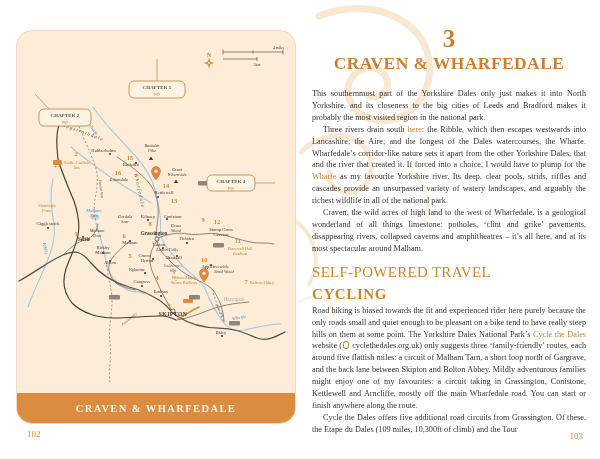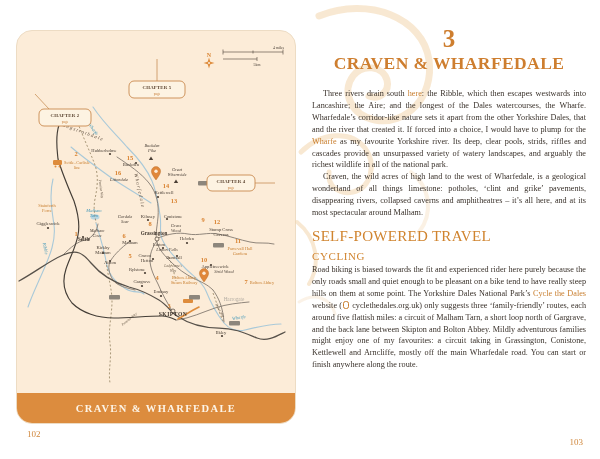--- a/index.html
+++ b/index.html
@@ -26,33 +26,33 @@
   .m-gray{font-size:5.2px;fill:#b5aea4}
   .m-valley{font-size:5px;font-style:italic;fill:#57493b;letter-spacing:1.2px}
   .m-num{font-size:6.4px;font-weight:bold;fill:#d9822f}
   .m-compass{font-size:6px;font-weight:bold;fill:#d9822f}
   .m-scale{font-size:3.8px;fill:#4a4038}
   .cb-label{font-size:4.8px;font-weight:bold;fill:#5d4632;letter-spacing:.2px}
   .cb-page{font-size:3.4px;fill:#c9803d}
 
   .page-num{position:absolute;color:#d0873c;font-size:9px}
   #page-num-left{left:27px;bottom:20px}
-  #page-num-right{right:17px;bottom:12px}
+  #page-num-right{right:17px;bottom:18px}
 
   
   .ornament{position:absolute;left:291px;top:2px;z-index:0;pointer-events:none}
   .right-content{position:absolute;left:312px;top:0;width:274px;z-index:1}
   .chapter-num{margin:26px 0 0;text-align:center;color:#ce7e2f;font-size:25px;font-weight:bold;line-height:1}
   .chapter-title{margin:2px 0 14px;text-align:center;color:#ce7e2f;font-size:17.5px;
                  font-weight:bold;letter-spacing:.4px}
   p.body{font-size:8.2px;line-height:11.9px;text-align:justify;margin:0;color:#3a322b}
   p.indent{text-indent:11px}
   .accent{color:#c87e2e}
   h2.section{color:#d0842f;font-size:15px;margin:9px 0 3px;font-weight:normal;letter-spacing:.3px}
-  h3.sub{color:#d0842f;font-size:11px;margin:5px 0 2px;font-weight:normal;letter-spacing:.6px}
+  h3.sub{color:#d0842f;font-size:15px;margin:5px 0 2px;font-weight:bold;letter-spacing:.6px}
   .web-icon{display:inline-block;width:4px;height:6px;border:1px solid #c87e2e;border-radius:2.5px;
             position:relative;top:1px;margin:0 1px;vertical-align:baseline}
 </style>
 </head>
 <body>
 
 <div class="map-card">
   <svg id="map-svg" width="280" height="364" viewBox="0 0 280 364">
 
     <g stroke="#a9c9d9" stroke-width="1.1" fill="none" stroke-linecap="round">
@@ -240,21 +240,23 @@
     <path d="M6,220 C26,236 30,262 18,282" stroke-width="4"></path>
     <path d="M120,170 C140,186 142,212 128,230" stroke-width="4" opacity="0.6"></path>
     <path d="M8,300 C24,290 40,296 44,312" stroke-width="3" opacity="0.55"></path>
   </g>
 </svg>
 
 <div class="right-content">
   <div class="chapter-num">3</div>
   <h1 class="chapter-title">CRAVEN &amp; WHARFEDALE</h1>
 
+  <p class="body">This southernmost part of the Yorkshire Dales only just makes it into North Yorkshire, and its closeness to the big cities of Leeds and Bradford makes it probably the most visited region in the national park.</p>
   <p class="body indent">Three rivers drain south <span class="accent">here</span>: the Ribble, which then escapes westwards into Lancashire; the Aire; and the longest of the Dales watercourses, the Wharfe. Wharfedale’s corridor-like nature sets it apart from the other Yorkshire Dales, that and the river that created it. If forced into a choice, I would have to plump for the <span class="accent">Wharfe</span> as my favourite Yorkshire river. Its deep, clear pools, strids, riffles and cascades provide an unsurpassed variety of watery landscapes, and arguably the richest wildlife in all of the national park.</p>
   <p class="body indent">Craven, the wild acres of high land to the west of Wharfedale, is a geological wonderland of all things limestone: potholes, ‘clint and grike’ pavements, disappearing rivers, collapsed caverns and amphitheatres – it’s all here, and at its most spectacular around Malham.</p>
 
   <h2 class="section">SELF-POWERED TRAVEL</h2>
   <h3 class="sub">CYCLING</h3>
 
   <p class="body">Road biking is biased towards the fit and experienced rider here purely because the only roads small and quiet enough to be pleasant on a bike tend to have really steep hills on them at some point. The Yorkshire Dales National Park’s <span class="accent">Cycle the Dales</span> website (<span class="web-icon"></span> cyclethedales.org.uk) only suggests three ‘family-friendly’ routes, each around five flattish miles: a circuit of Malham Tarn, a short loop north of Gargrave, and the back lane between Skipton and Bolton Abbey. Mildly adventurous families might enjoy one of my favourites: a circuit taking in Grassington, Conistone, Kettlewell and Arncliffe, mostly off the main Wharfedale road. You can start or finish anywhere along the route.</p>
+  <p class="body indent">Cycle the Dales offers five additional road circuits from Grassington. Of these, the Etape du Dales (109 miles, 10,300ft of climb) and the Tour</p>
 </div>
 <div class="page-num" id="page-num-right">103</div>
 
 </body></html>

